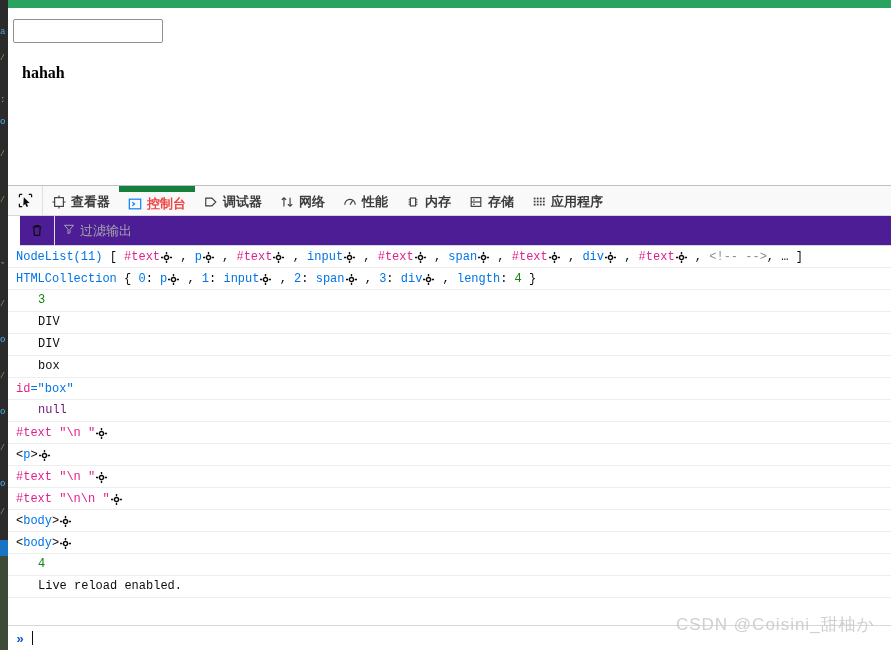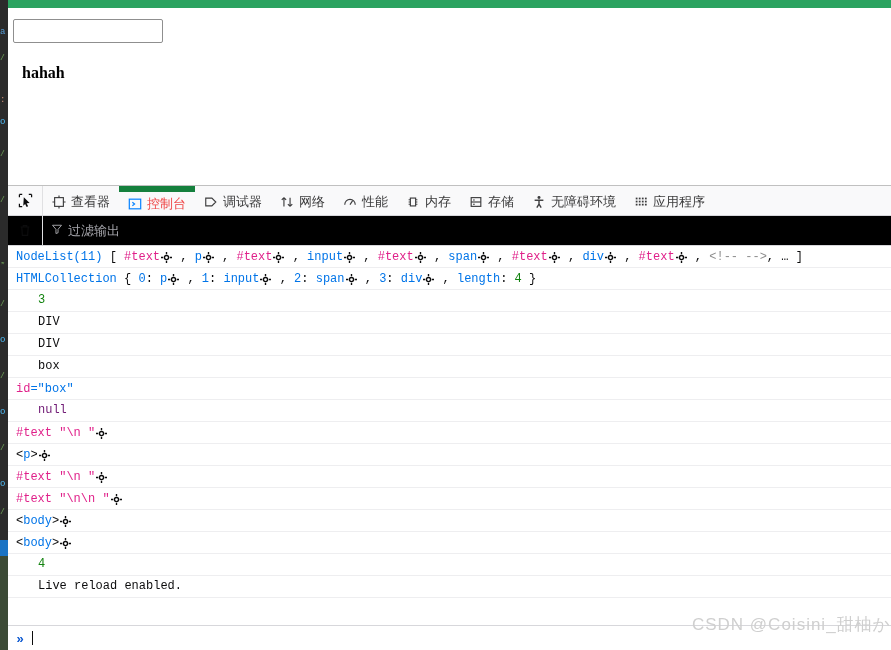--- a/index.html
+++ b/index.html
@@ -47,32 +47,32 @@
     background:#ffffff;border-top:1px solid #c0c0c0;
   }
   .toolbar{
     position:relative;height:29px;background:#f9f9fa;border-bottom:1px solid #d7d7db;
     display:flex;align-items:stretch;
   }
   .tb-picker{
     width:34px;display:flex;align-items:center;justify-content:center;
     border-right:1px solid #e0e0e2;cursor:pointer;
   }
-  .tb-tabs{display:flex;align-items:stretch;}
+  .tb-tabs{display:flex;align-items:stretch;font-weight:bold;}
   .tb-tab{
     display:flex;align-items:center;gap:5px;padding:0 9px;cursor:pointer;
     color:#3c3c3d;font-size:13px;white-space:nowrap;
     border-top:2px solid transparent;box-sizing:border-box;
   }
   .tb-tab.active{color:#ef4444;border-top:6px solid #15803d;}
   .tb-tab .ticon{display:flex;align-items:center;}
 
   .filterbar{
-    position:relative;height:29px;background:#000000;border-bottom:1px solid #d7d7db;
-    display:flex;align-items:center;
+    position:relative;height:29px;background:#4c1d95;border-bottom:1px solid #d7d7db;
+    display:flex;align-items:center;margin-left:12px;
   }
   .fb-trash{
     width:34px;height:29px;display:flex;align-items:center;justify-content:center;
     cursor:pointer;border-right:1px solid #e0e0e2;
   }
   .fb-filter{
     flex:1;display:flex;align-items:center;gap:5px;padding:0 8px;height:22px;cursor:text;
   }
   .fb-placeholder{color:#a5a5ab;font-size:13px;}
 
@@ -98,21 +98,21 @@
   .crosshair{display:inline-block;vertical-align:-3px;margin:0 1px;}
 
   .prompt{
     position:absolute;left:0;right:0;bottom:0;height:24px;
     border-top:1px solid #d7d7db;background:#fff;display:flex;align-items:center;
   }
   .prompt-chev{width:24px;text-align:center;color:#0a57d0;font-size:13px;font-weight:bold;}
   .caret{width:1px;height:14px;background:#0c0c0d;}
 
   .watermark{
-    position:absolute;right:0;bottom:14px;z-index:20;
+    position:absolute;right:16px;bottom:14px;z-index:20;
     color:#cfcfcf;font-size:17px;letter-spacing:1px;
     font-family:"Liberation Sans", sans-serif;pointer-events:none;white-space:nowrap;
   }
 </style>
 </head>
 <body>
 
 <div class="screen">
 
   <div class="editor-sliver">
@@ -218,30 +218,20 @@
           <span class="ticon">
             <svg width="14" height="14" viewBox="0 0 16 16">
               <rect x="2.5" y="3" width="11" height="10" fill="none" stroke="#3c3c3d" stroke-width="1.3"></rect>
               <path d="M2.5 8h11" stroke="#3c3c3d" stroke-width="1.3"></path>
               <path d="M4.6 5.6h2M4.6 10.5h2" stroke="#3c3c3d" stroke-width="1.2"></path>
             </svg>
           </span>
           <span>存储</span>
         </div>
 
-        <div class="tb-tab">
-          <span class="ticon">
-            <svg width="14" height="14" viewBox="0 0 16 16">
-              <circle cx="8" cy="2.8" r="1.7" fill="#3c3c3d"></circle>
-              <path d="M3 6h10" stroke="#3c3c3d" stroke-width="1.6"></path>
-              <path d="M8 5.5v5M8 10.5L5.5 14.5M8 10.5L10.5 14.5" stroke="#3c3c3d" stroke-width="1.6" fill="none"></path>
-            </svg>
-          </span>
-          <span>无障碍环境</span>
-        </div>
 
         <div class="tb-tab">
           <span class="ticon">
             <svg width="14" height="14" viewBox="0 0 16 16">
               <g fill="#3c3c3d">
                 <rect x="2" y="3" width="2" height="2"></rect>
                   <rect x="5.5" y="3" width="2" height="2"></rect>
                 <rect x="9" y="3" width="2" height="2"></rect>
                   <rect x="12.5" y="3" width="2" height="2"></rect>
                 <rect x="2" y="6.5" width="2" height="2"></rect>

